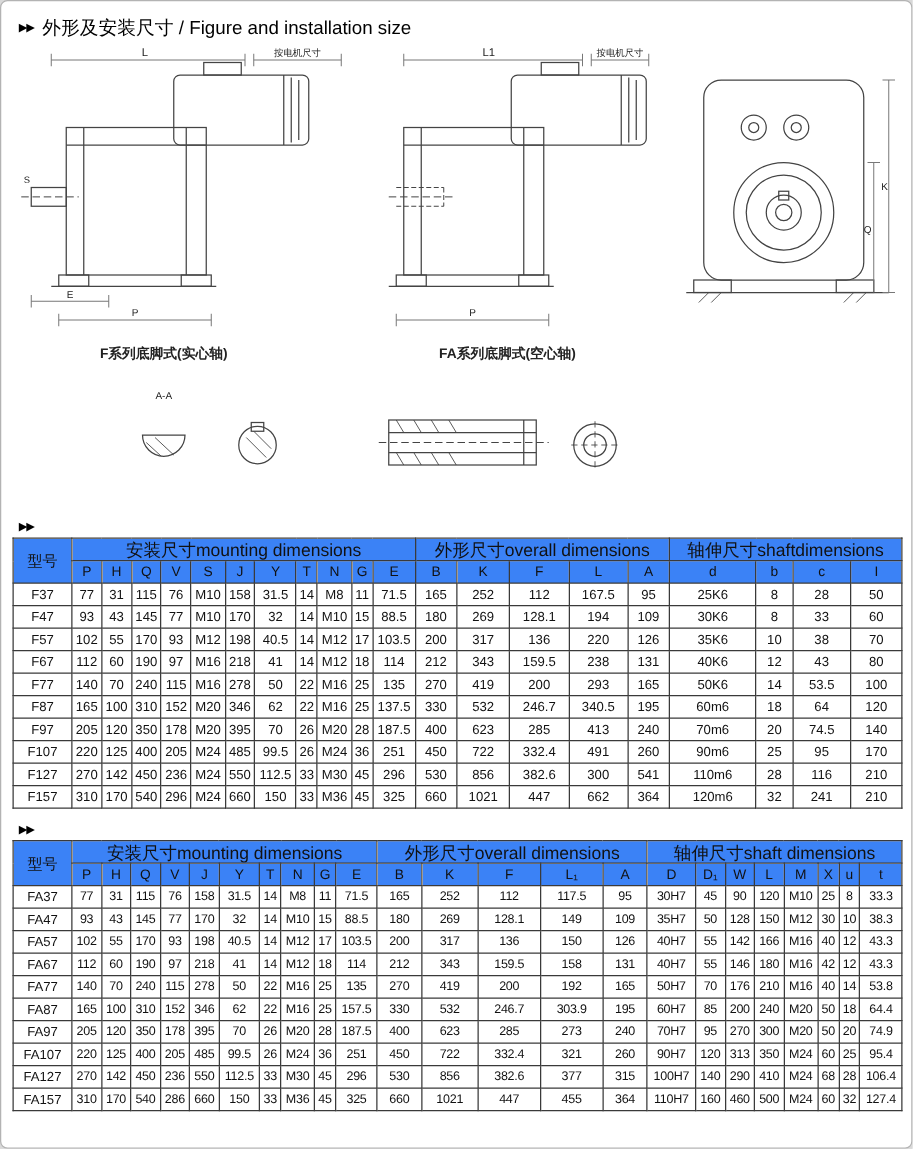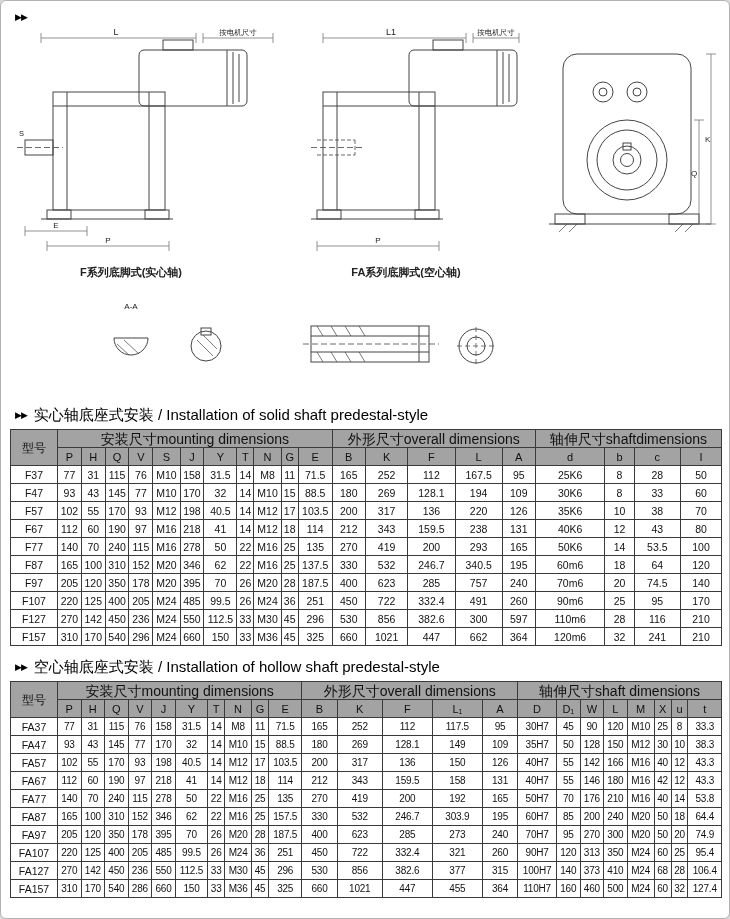--- a/index.html
+++ b/index.html
@@ -19,35 +19,36 @@
   .caption{font-weight:bold;}
   table.dim-table{
     border-collapse:collapse;width:712px;margin:4px 9px 0 9px;
     table-layout:auto;
   }
   table.dim-table th, table.dim-table td{
     border:1px solid #3a3a3a;text-align:center;vertical-align:middle;
     padding:0 1px;height:17px;line-height:16px;font-weight:normal;
     white-space:nowrap;overflow:hidden;
   }
-  table.dim-table thead{background:#a3a3a3;}
+  table.dim-table thead{background:#3b82f6;}
   table.dim-table thead th{font-size:14px;}
   table.dim-table thead tr.letters th{font-size:11px;}
   table.dim-table .model-col{width:44px;font-size:12px;}
   table.solid tbody td{font-size:10.5px;}
   table.hollow tbody td{font-size:10px;letter-spacing:-0.2px;}
   table.dim-table td.model-cell{font-size:10.5px;letter-spacing:0;}
 </style>
 </head>
 <body>
 
 <div class="page">
 
   <div class="section-title">
     <span class="marker">▶▶</span>
+    <span>外形及安装尺寸 / Figure and installation size</span>
   </div>
 
   <div class="drawing-area">
     <svg width="710" height="366" viewBox="0 0 710 366">
 
       <g stroke="#444" fill="none" stroke-width="1">
 
         <g stroke="#777" stroke-width="0.8">
           <line x1="30" y1="14" x2="185" y2="14"></line>
           <line x1="30" y1="9" x2="30" y2="19"></line>
@@ -191,21 +192,20 @@
         <circle cx="465" cy="322" r="17"></circle>
         <circle cx="465" cy="322" r="9"></circle>
         <line x1="446" y1="322" x2="484" y2="322" stroke-dasharray="5 3" stroke-width="0.7"></line>
         <line x1="465" y1="303" x2="465" y2="341" stroke-dasharray="5 3" stroke-width="0.7"></line>
       </g>
     </svg>
   </div>
 
   <div class="section-title">
     <span class="marker">▶▶</span>
-    <span>实心轴底座式安装 / Installation of solid shaft predestal-style</span>
   </div>
 
   <table class="dim-table solid">
     <thead>
       <tr>
         <th rowspan="2" class="model-col">型号</th>
         <th colspan="11">安装尺寸mounting dimensions</th>
         <th colspan="5">外形尺寸overall dimensions</th>
         <th colspan="4">轴伸尺寸shaftdimensions</th>
       </tr>
@@ -380,21 +380,21 @@
           <td>M20</td>
           <td>395</td>
           <td>70</td>
           <td>26</td>
           <td>M20</td>
           <td>28</td>
           <td>187.5</td>
           <td>400</td>
           <td>623</td>
           <td>285</td>
-          <td>757</td>
+          <td>413</td>
           <td>240</td>
           <td>70m6</td>
           <td>20</td>
           <td>74.5</td>
           <td>140</td>
         </tr>
         <tr>
           <td class="model-cell">F107</td>
           <td>220</td>
           <td>125</td>
@@ -427,21 +427,21 @@
           <td>550</td>
           <td>112.5</td>
           <td>33</td>
           <td>M30</td>
           <td>45</td>
           <td>296</td>
           <td>530</td>
           <td>856</td>
           <td>382.6</td>
           <td>300</td>
-          <td>597</td>
+          <td>541</td>
           <td>110m6</td>
           <td>28</td>
           <td>116</td>
           <td>210</td>
         </tr>
         <tr>
           <td class="model-cell">F157</td>
           <td>310</td>
           <td>170</td>
           <td>540</td>
@@ -461,21 +461,20 @@
           <td>120m6</td>
           <td>32</td>
           <td>241</td>
           <td>210</td>
         </tr>
       </tbody>
   </table>
 
   <div class="section-title">
     <span class="marker">▶▶</span>
-    <span>空心轴底座式安装 / Installation of hollow shaft predestal-style</span>
   </div>
 
   <table class="dim-table hollow">
     <thead>
       <tr>
         <th rowspan="2" class="model-col">型号</th>
         <th colspan="10">安装尺寸mounting dimensions</th>
         <th colspan="5">外形尺寸overall dimensions</th>
         <th colspan="8">轴伸尺寸shaft dimensions</th>
       </tr>
@@ -726,21 +725,21 @@
           <td>M30</td>
           <td>45</td>
           <td>296</td>
           <td>530</td>
           <td>856</td>
           <td>382.6</td>
           <td>377</td>
           <td>315</td>
           <td>100H7</td>
           <td>140</td>
-          <td>373</td>
+          <td>290</td>
           <td>410</td>
           <td>M24</td>
           <td>68</td>
           <td>28</td>
           <td>106.4</td>
         </tr>
         <tr>
           <td class="model-cell">FA157</td>
           <td>310</td>
           <td>170</td>

